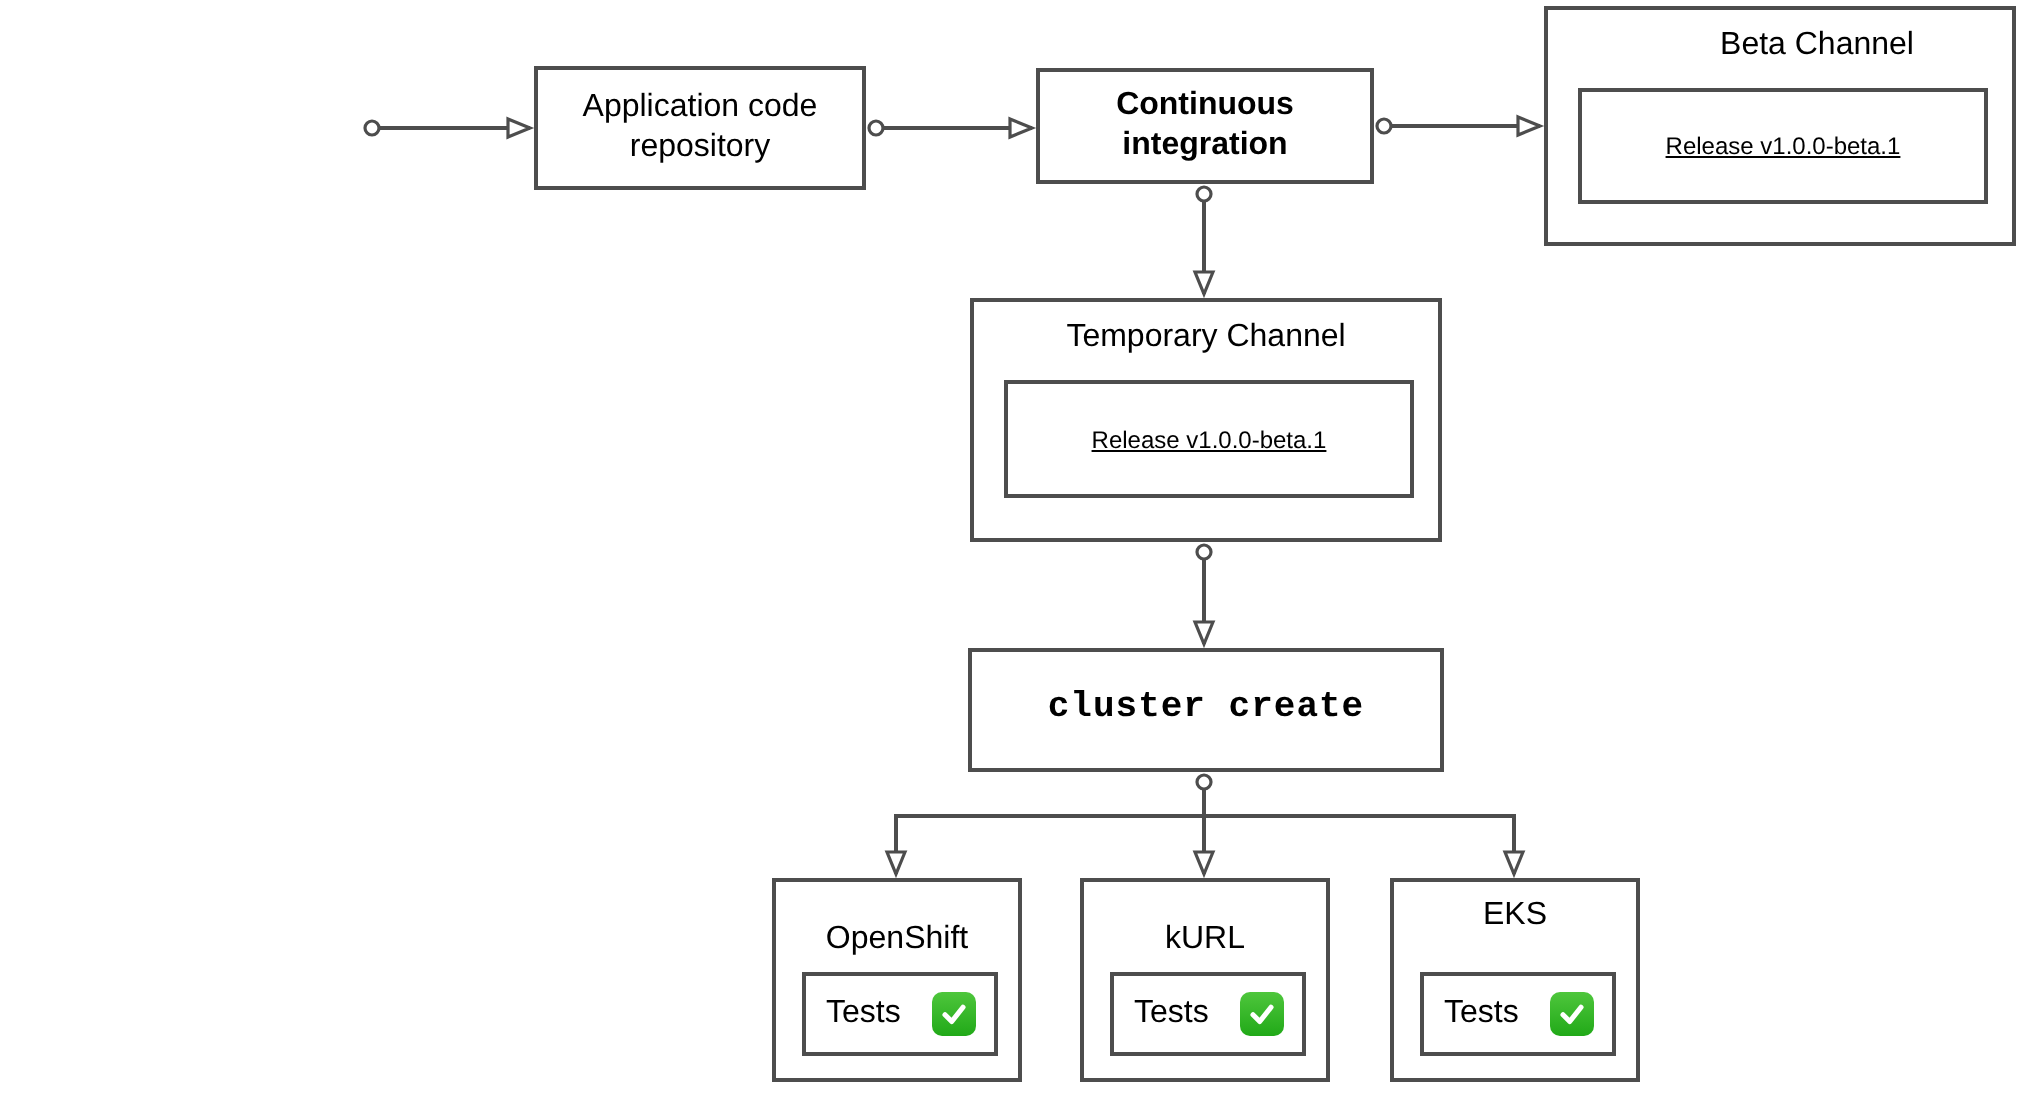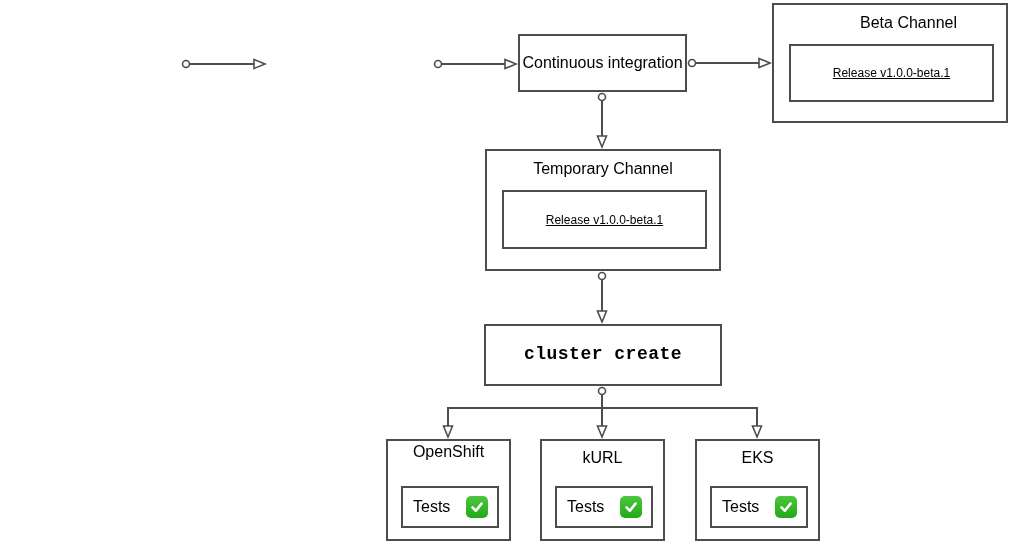--- a/index.html
+++ b/index.html
@@ -83,22 +83,25 @@
     <path d="M438,64 H516" fill="none" stroke="#4d4d4d" stroke-width="2" marker-start="url(#dot)" marker-end="url(#arrow)"></path>
     <path d="M692,63 H770" fill="none" stroke="#4d4d4d" stroke-width="2" marker-start="url(#dot)" marker-end="url(#arrow)"></path>
     <path d="M602,97 V147" fill="none" stroke="#4d4d4d" stroke-width="2" marker-start="url(#dot)" marker-end="url(#arrow)"></path>
     <path d="M602,276 V322" fill="none" stroke="#4d4d4d" stroke-width="2" marker-start="url(#dot)" marker-end="url(#arrow)"></path>
     <path d="M602,391 V437" fill="none" stroke="#4d4d4d" stroke-width="2" marker-start="url(#dot)" marker-end="url(#arrow)"></path>
     <path d="M602,408 H448 V437" fill="none" stroke="#4d4d4d" stroke-width="2" marker-end="url(#arrow)"></path>
     <path d="M602,408 H757 V437" fill="none" stroke="#4d4d4d" stroke-width="2" marker-end="url(#arrow)"></path>
   </svg>
 
 
+  <div class="node" style="left:267px; top:33px; width:166px; height:62px;">
+    <span>Application code repository</span>
+  </div>
 
-  <div class="node" style="left:518px; top:34px; width:169px; height:58px;">
+  <div class="node" style="left:518px; top:34px; width:169px; height:58px;font-weight:bold;">
     <span>Continuous integration</span>
   </div>
 
   <div class="group" style="left:772px; top:3px; width:236px; height:120px;padding-left:37px;">
     <div class="group-title">Beta Channel</div>
     <div class="release-box" style="left:15px; top:39px; width:205px; height:58px;">
       <span>Release v1.0.0-beta.1</span>
     </div>
   </div>
 
@@ -107,33 +110,33 @@
     <div class="release-box" style="left:15px; top:39px; width:205px; height:59px;">
       <span>Release v1.0.0-beta.1</span>
     </div>
   </div>
 
   <div class="node" style="left:484px; top:324px; width:238px; height:62px;">
     <span class="mono">cluster create</span>
   </div>
 
   <div class="group" style="left:386px; top:439px; width:125px; height:102px;">
-    <div class="group-title" style="margin-top:2px;">OpenShift</div>
+    <div class="group-title" style="margin-top:20px;">OpenShift</div>
     <div class="tests-box" style="left:13px; top:45px; width:98px; height:42px;">
       <span>Tests</span>
       <span class="check-icon">
         <svg width="18" height="18" viewBox="0 0 24 24">
             <path d="M6 12.5 L10.5 17 L18 7.5" fill="none" stroke="#ffffff" stroke-width="3.4" stroke-linecap="round" stroke-linejoin="round"></path>
           </svg>
       </span>
     </div>
   </div>
 
   <div class="group" style="left:540px; top:439px; width:125px; height:102px;">
-    <div class="group-title" style="margin-top:8px;">kURL</div>
+    <div class="group-title" style="margin-top:20px;">kURL</div>
     <div class="tests-box" style="left:13px; top:45px; width:98px; height:42px;">
       <span>Tests</span>
       <span class="check-icon">
         <svg width="18" height="18" viewBox="0 0 24 24">
             <path d="M6 12.5 L10.5 17 L18 7.5" fill="none" stroke="#ffffff" stroke-width="3.4" stroke-linecap="round" stroke-linejoin="round"></path>
           </svg>
       </span>
     </div>
   </div>
 

